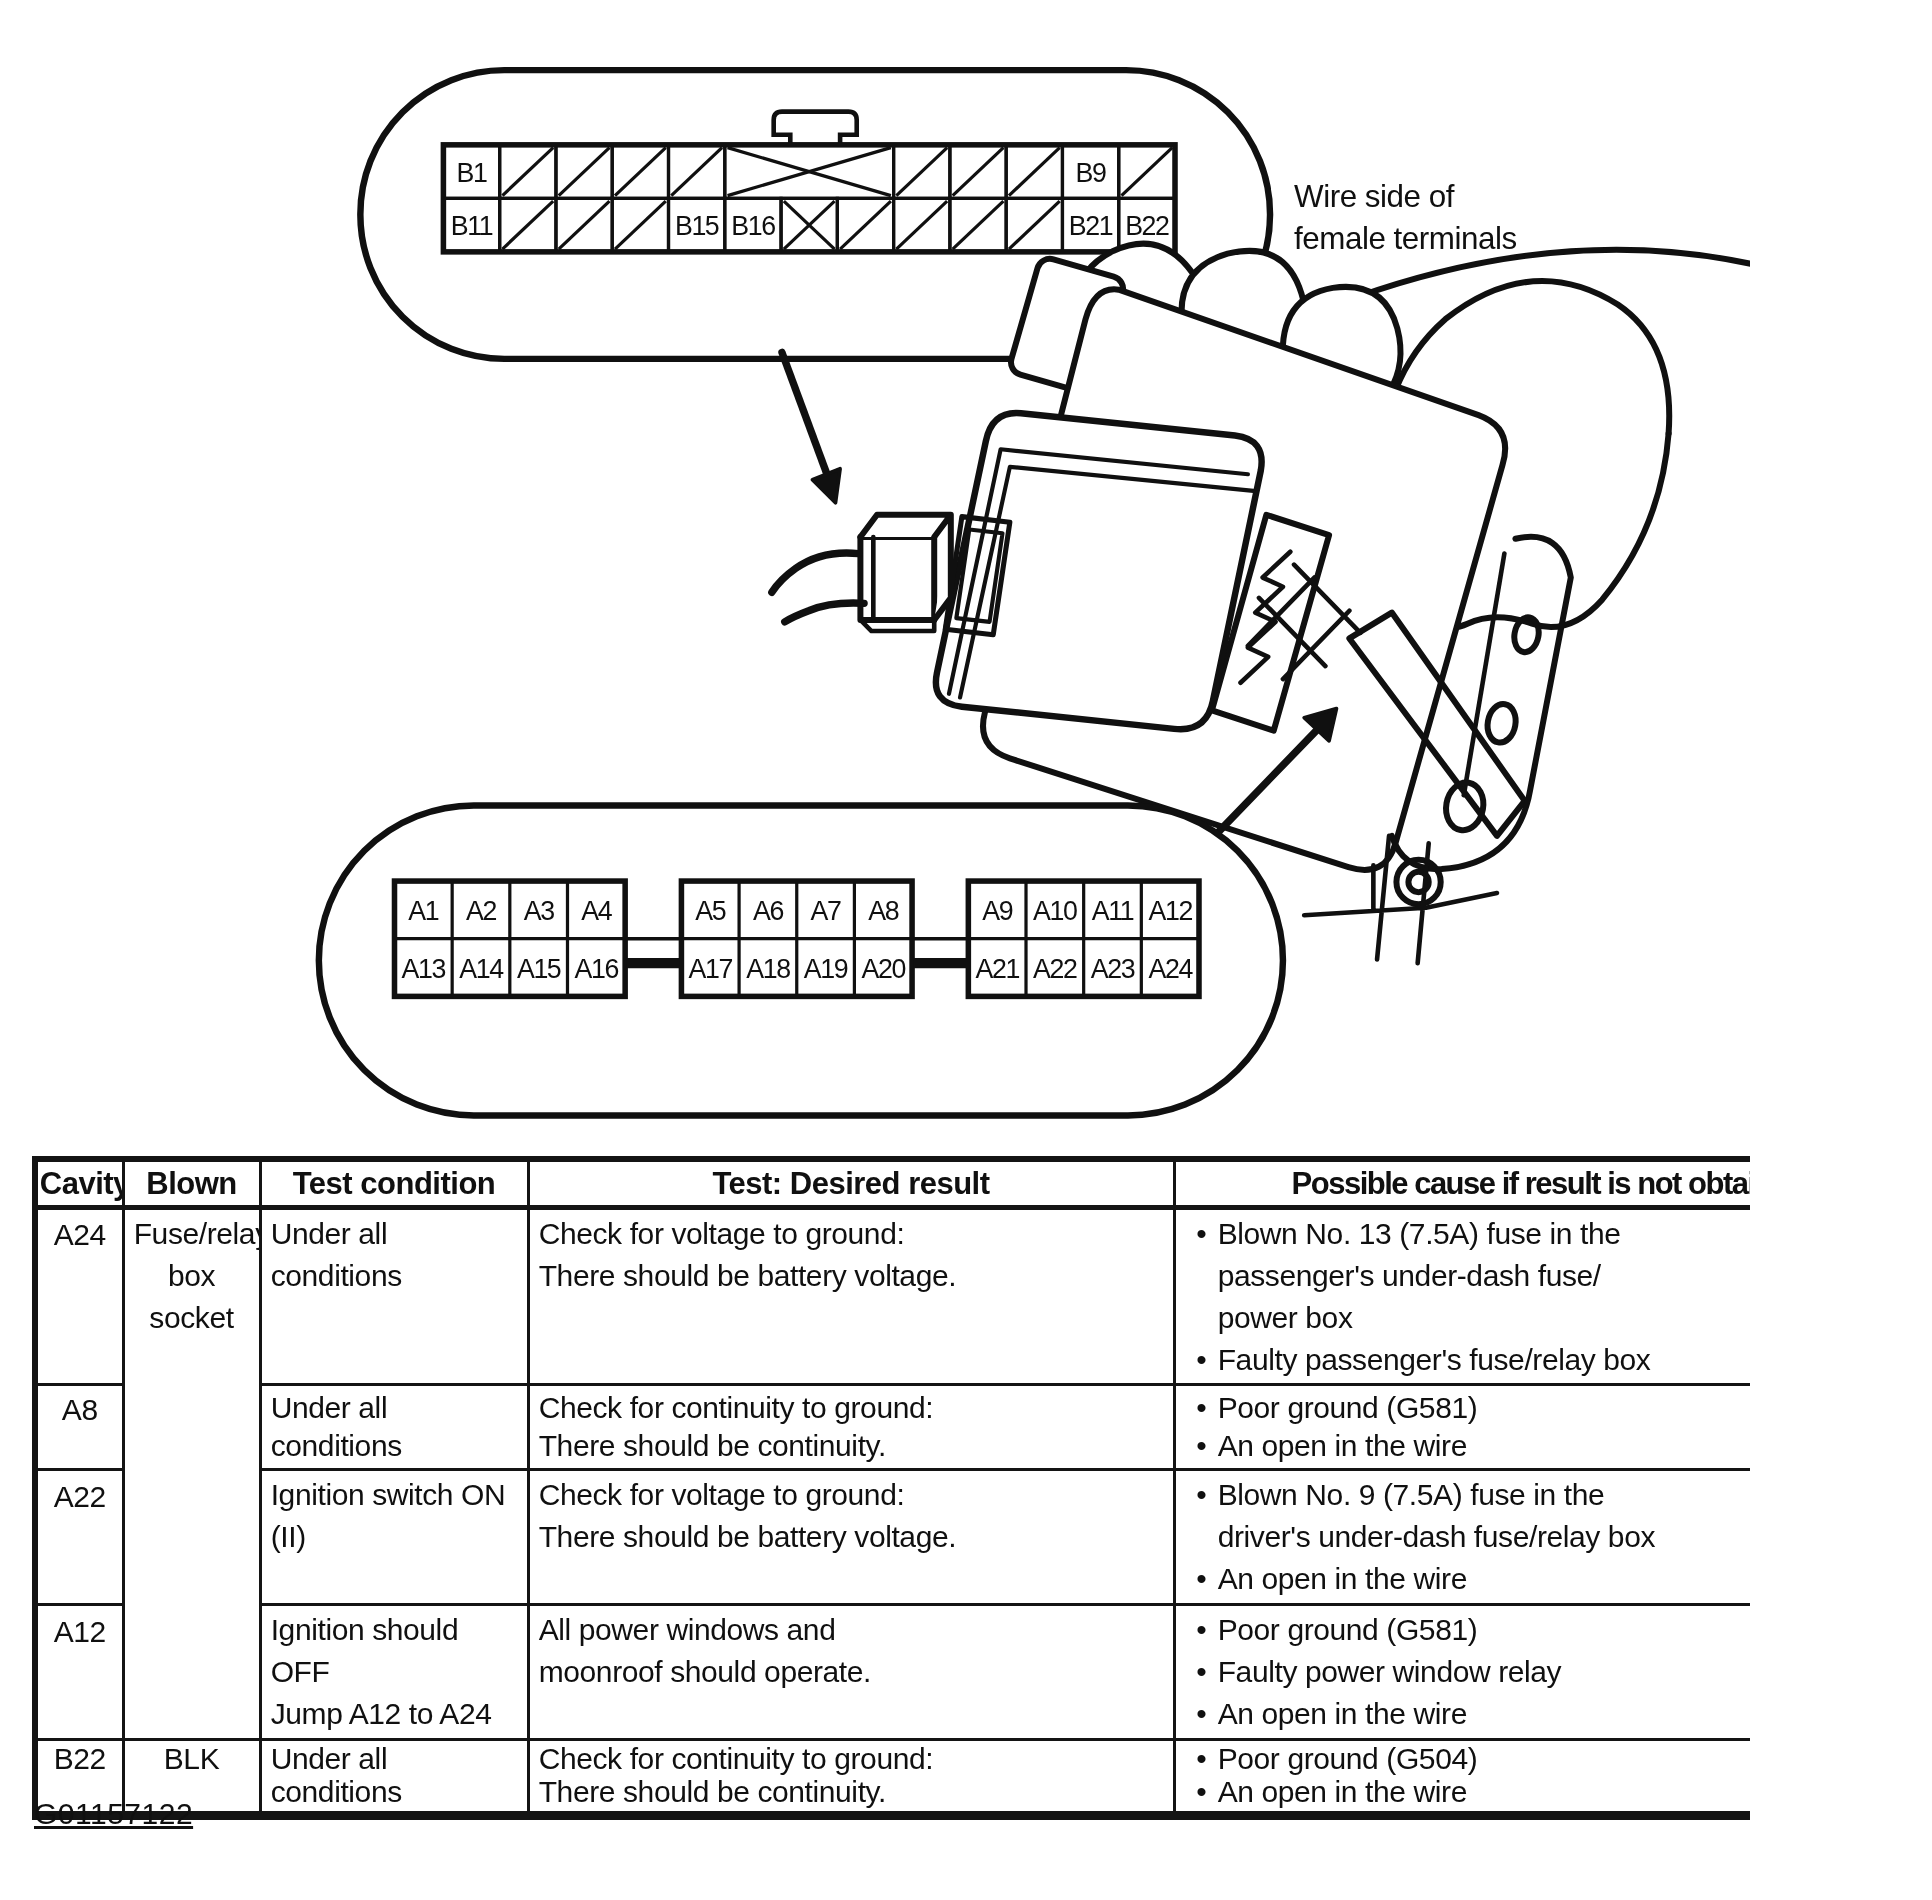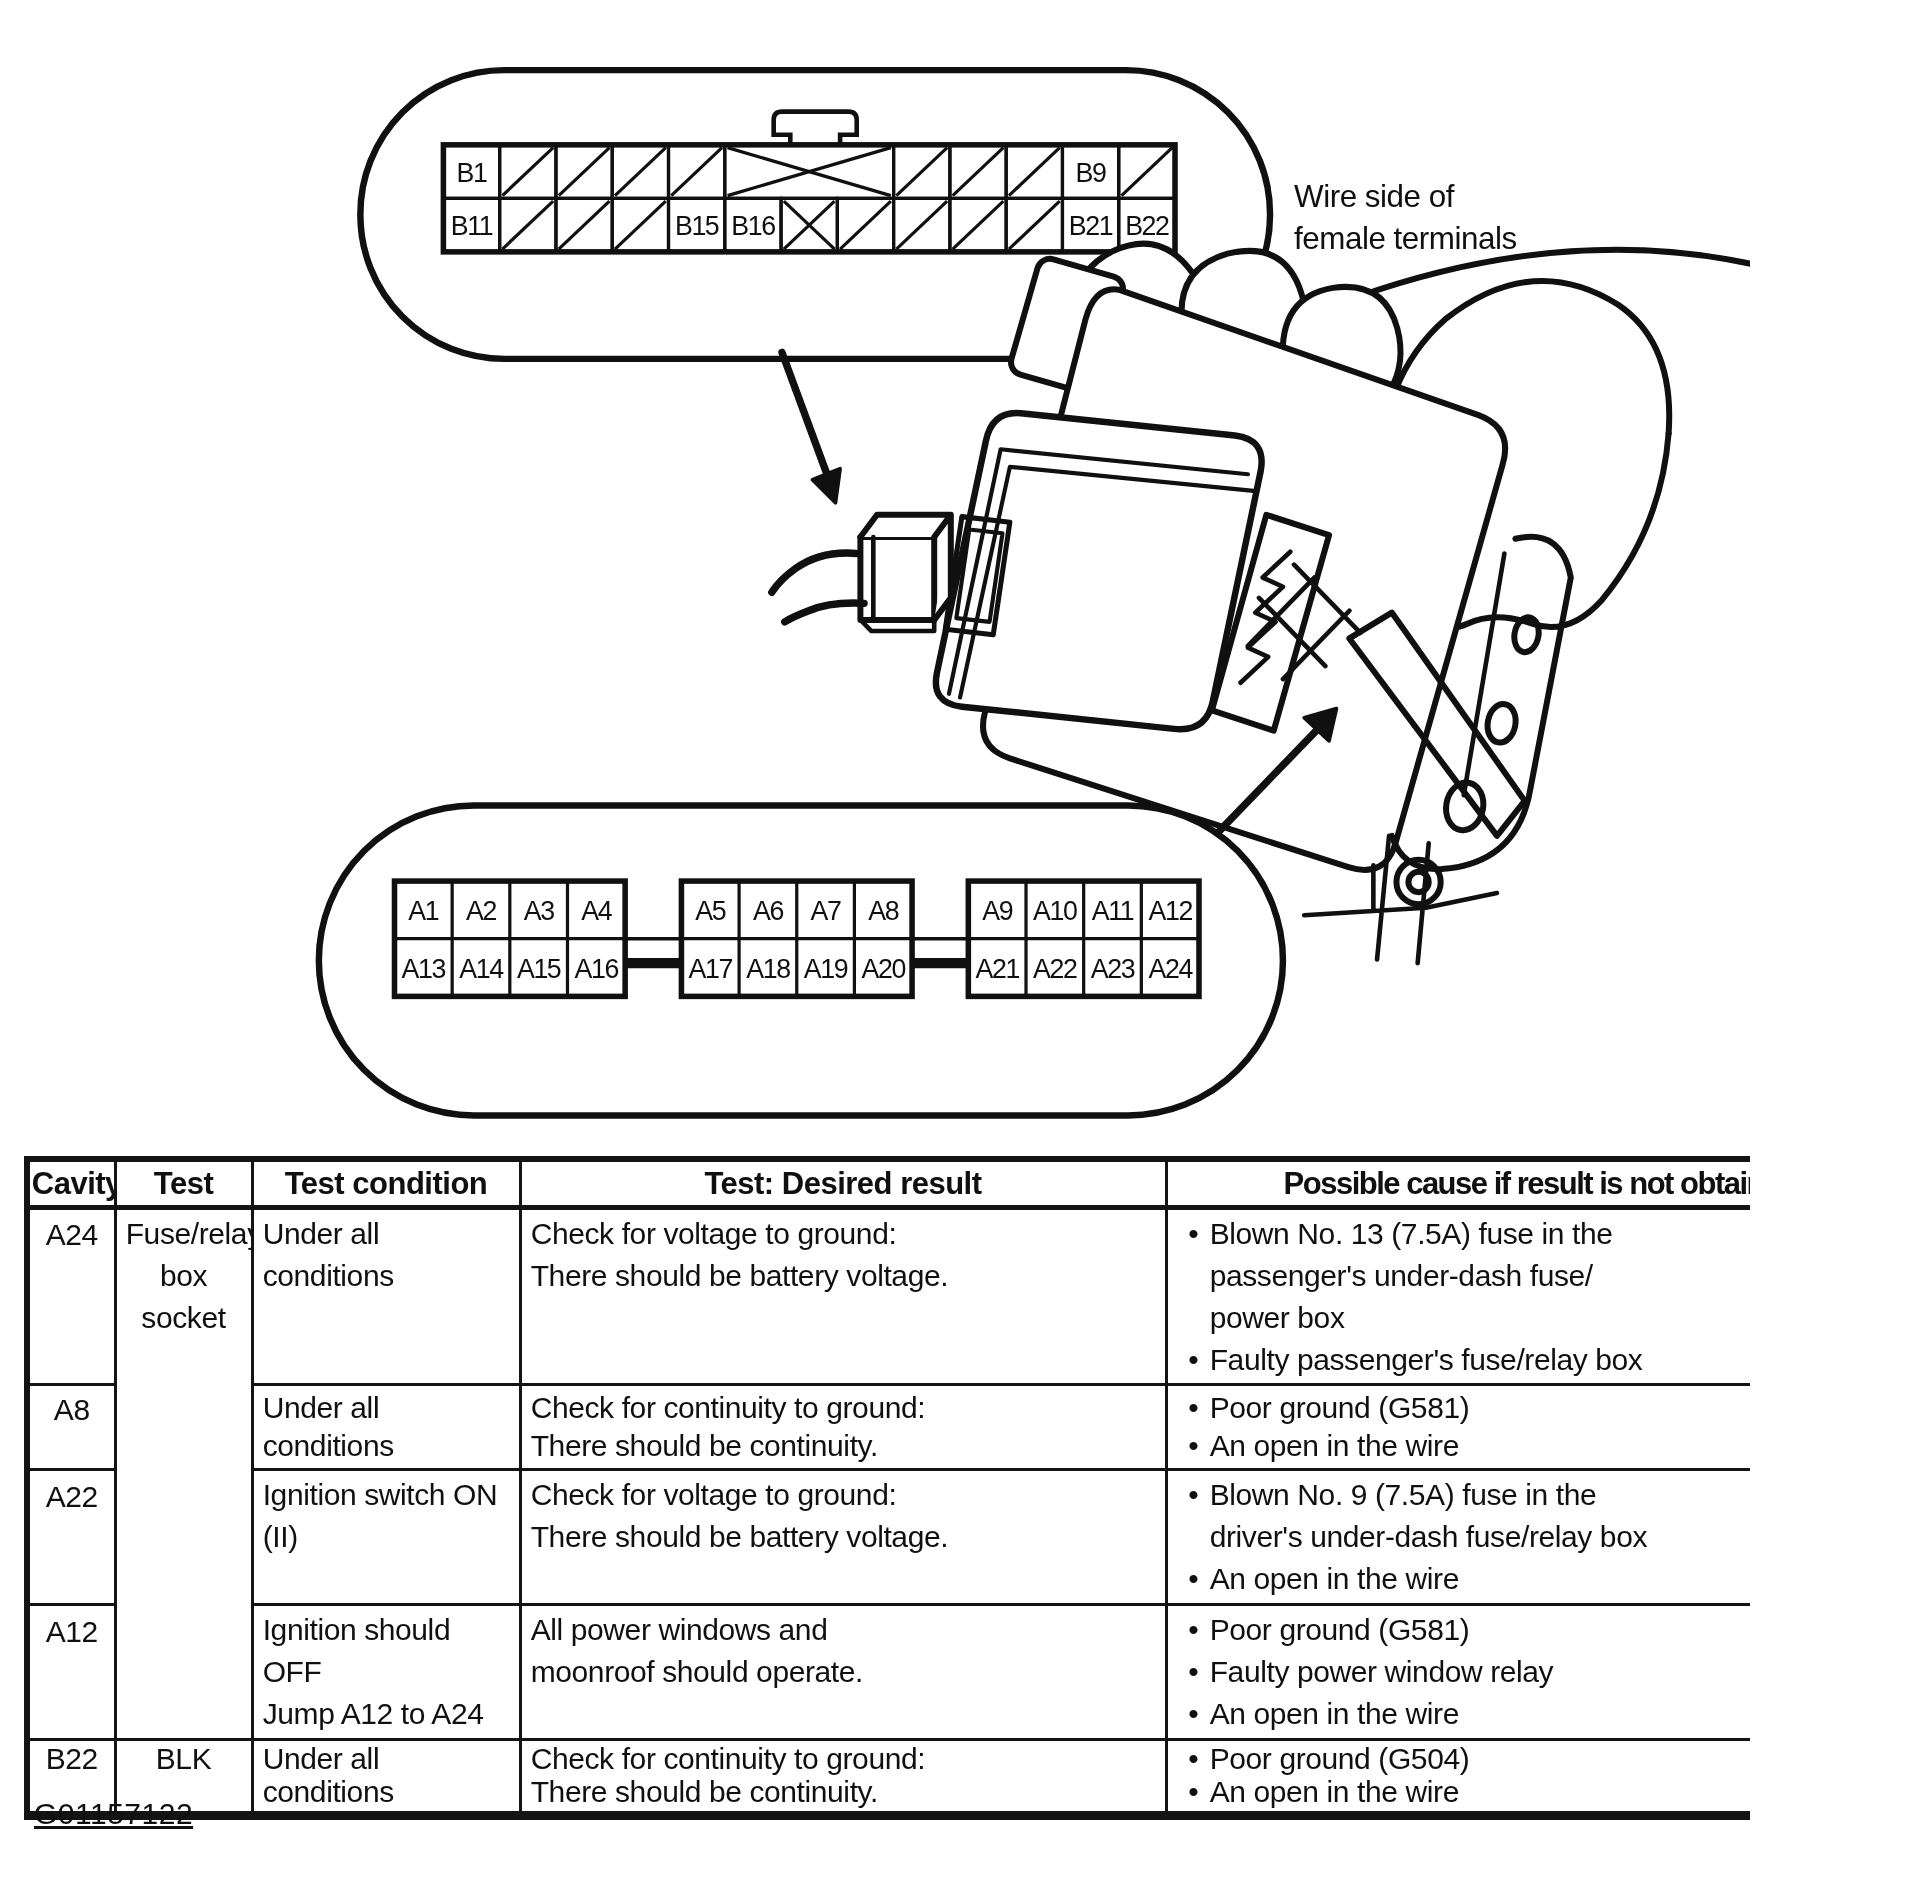--- a/index.html
+++ b/index.html
@@ -2,21 +2,21 @@
 <html style="font-size:14.8px"><head>
 <meta charset="utf-8">
 <style>
   html,body{margin:0;padding:0;background:#ffffff;}
   .page{position:relative;width:1750px;height:1900px;background:#fff;overflow:hidden;
         font-family:"Liberation Sans",sans-serif;color:#101010;}
   svg{position:absolute;left:0;top:0;}
   svg text{font-family:"Liberation Sans",sans-serif;fill:#101010;}
 
   
-  table.test{position:absolute;left:24px;top:1156px;width:1864px;table-layout:fixed;
+  table.test{position:absolute;left:32px;top:1156px;width:1864px;table-layout:fixed;
              border-collapse:collapse;background:#fff;}
   table.test{border:6.5px solid #141414;border-bottom:9.2px solid #141414;}
   .test th,.test td{border:3.7px solid #141414;vertical-align:top;overflow:hidden;}
   .test thead th{border-bottom:5.5px solid #141414;font-size:31px;font-weight:bold;
                  text-align:center;padding:0.9px 1.8px;letter-spacing:-0.5px;line-height:41px;}
   .test thead th:last-child{letter-spacing:-1.5px;padding-left:26px;}
   .test thead tr{height:44px;}
   .test td{font-size:30px;line-height:42px;letter-spacing:-0.4px;padding:2.8px 9.2px;}
   td.cavity{text-align:center;padding-top:4.6px;}
   td.wire{text-align:center;}
@@ -197,21 +197,21 @@
     <colgroup>
       <col style="width:88px">
         <col style="width:137px">
         <col style="width:268px">
       <col style="width:646px">
         <col style="width:726px">
     </colgroup>
     <thead>
       <tr>
         <th>Cavity</th>
-        <th>Test</th>
+        <th>Blown</th>
         <th>Test condition</th>
         <th>Test: Desired result</th>
         <th>Possible cause if result is not obtained</th>
       </tr>
     </thead>
     <tbody id="tbody">
         <tr class="h0">
           <td class="cavity">A24</td>
           <td class="wire" rowspan="4">
             <div>Fuse/relay</div>

